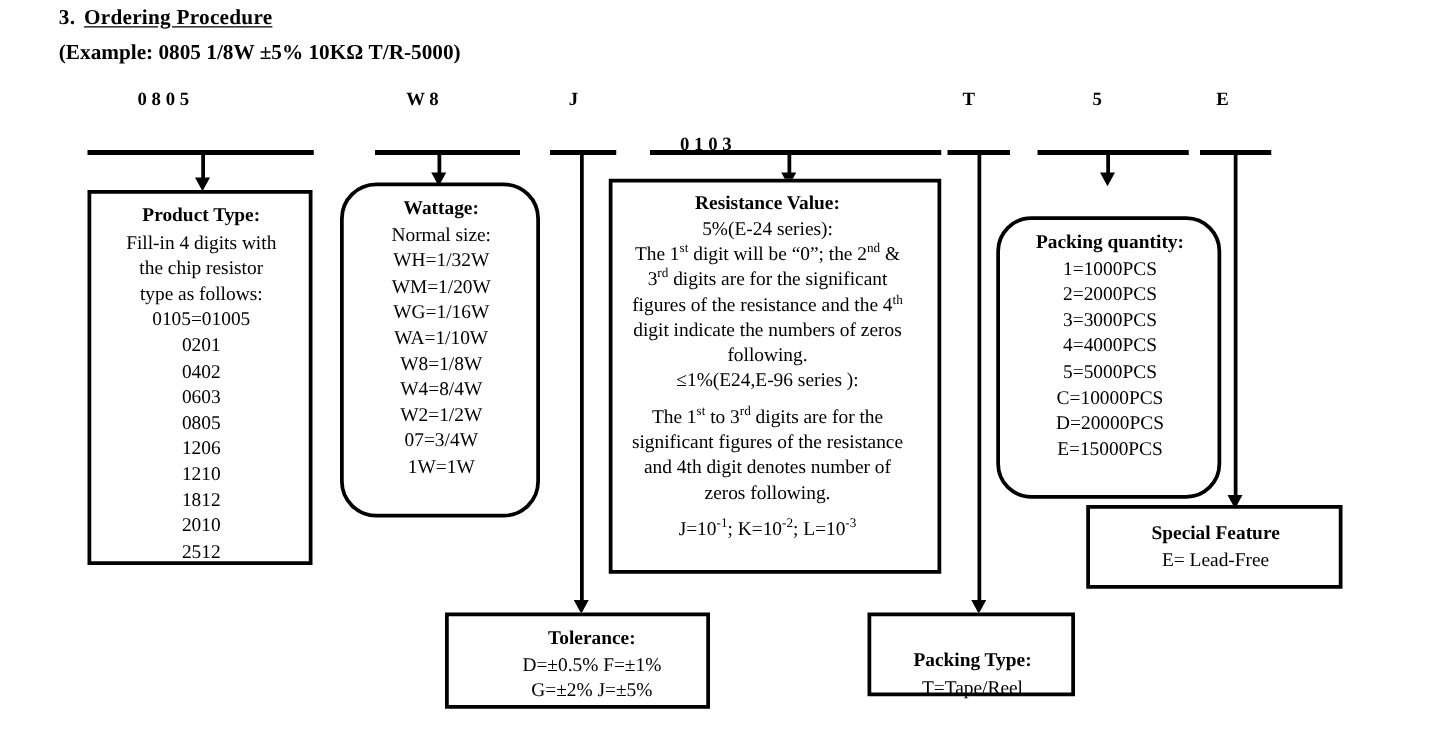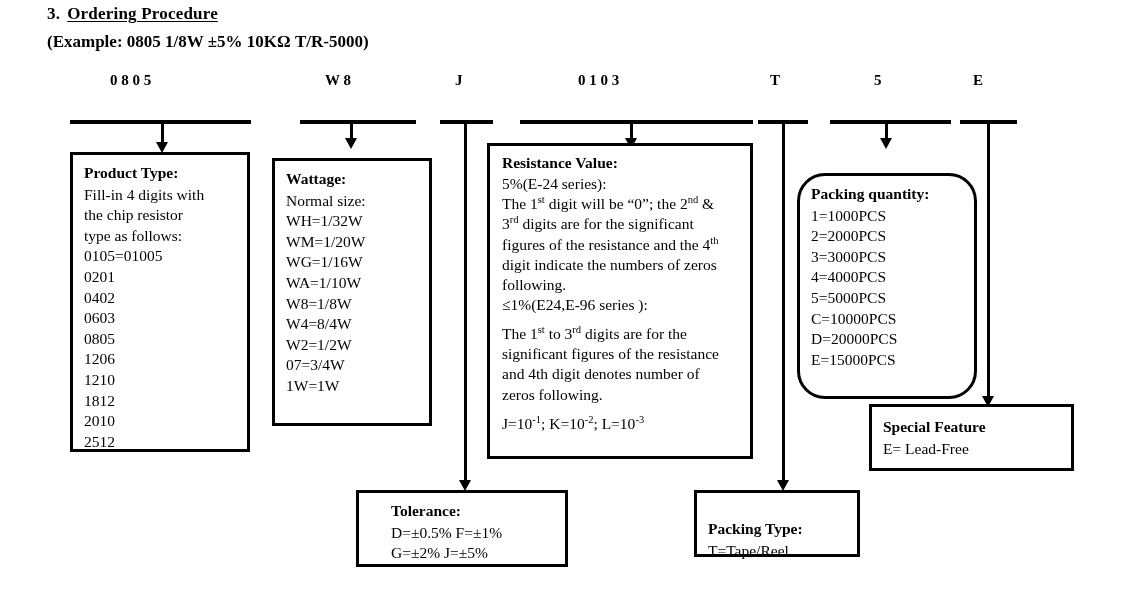--- a/index.html
+++ b/index.html
@@ -4,21 +4,21 @@
 <style>
   html,body{margin:0;padding:0;}
   body{
     width:1146px;height:604px;
     background:#ffffff;
     font-family:"Liberation Serif", serif;
     color:#000000;
     position:relative;
     overflow:hidden;
   }
-  .stage{position:absolute;left:0;top:0;width:1146px;height:604px;}
+  .stage{position:absolute;left:0;top:0;width:1146px;height:604px;text-align:center;}
 
   
   .sec-title{
     position:absolute;left:47px;top:4px;
     font-size:17px;font-weight:bold;letter-spacing:.2px;
     white-space:nowrap;
   }
   .sec-title .num{margin-right:7px;}
   .sec-title .ul{text-decoration:underline;text-underline-offset:2px;}
   .sec-example{
@@ -63,21 +63,21 @@
 <div class="stage">
 
   <div class="sec-title">
     <span class="num">3.</span><span class="ul">Ordering Procedure</span>
   </div>
   <div class="sec-example">(Example: 0805 1/8W ±5% 10KΩ T/R-5000)</div>
 
   <div class="code" style="left:110px;">0  8  0  5</div>
   <div class="code" style="left:325px;">W  8</div>
   <div class="code" style="left:455px;">J</div>
-  <div class="code" style="left:578px;">0   1   0   3</div>
+  <div class="code" style="left:544px;margin-top:36px;">0   1   0   3</div>
   <div class="code" style="left:770px;">T</div>
   <div class="code" style="left:874px;">5</div>
   <div class="code" style="left:973px;">E</div>
 
   <div class="hbar" style="left:70px;top:120px;width:181px;"></div>
   <div class="vline" style="left:161px;top:122px;height:25px;"></div>
   <div class="arrow" style="left:156px;top:142px;"></div>
 
   <div class="hbar" style="left:300px;top:120px;width:116px;"></div>
   <div class="vline" style="left:350px;top:122px;height:20px;"></div>
@@ -113,21 +113,21 @@
     <span class="ln">0402</span>
     <span class="ln">0603</span>
     <span class="ln">0805</span>
     <span class="ln">1206</span>
     <span class="ln">1210</span>
     <span class="ln">1812</span>
     <span class="ln">2010</span>
     <span class="ln">2512</span>
   </div>
 
-  <div class="box" style="left:272px;top:158px;width:160px;height:268px;">
+  <div class="box" style="left:272px;top:146px;width:160px;height:268px;border-radius:29px;">
     <span class="hd">Wattage:</span>
     <span class="ln">Normal size:</span>
     <span class="ln">WH=1/32W</span>
     <span class="ln">WM=1/20W</span>
     <span class="ln">WG=1/16W</span>
     <span class="ln">WA=1/10W</span>
     <span class="ln">W8=1/8W</span>
     <span class="ln">W4=8/4W</span>
     <span class="ln">W2=1/2W</span>
     <span class="ln">07=3/4W</span>

